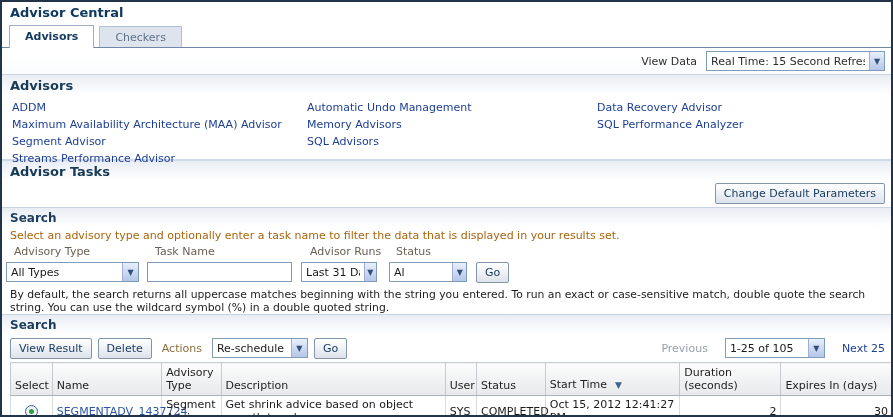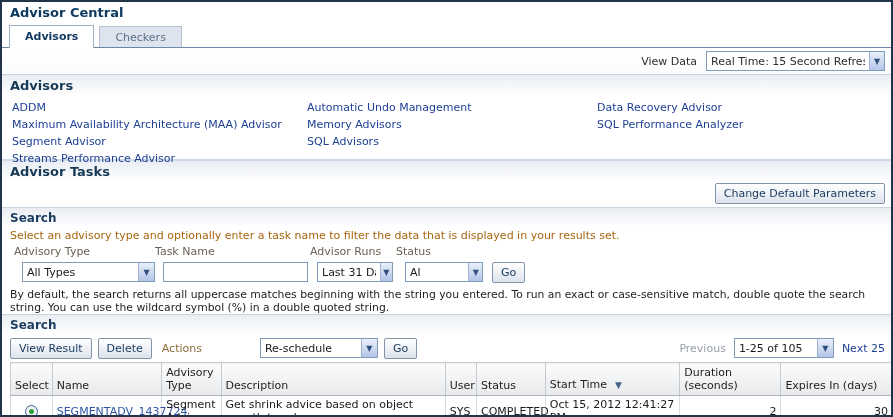--- a/index.html
+++ b/index.html
@@ -34,31 +34,31 @@
   .advisor-links .c2 { width:290px; }
   .advisor-links .c3 { flex:1; }
   a.link { color:#1d3f94; text-decoration:none; cursor:pointer; white-space:nowrap; }
   
   .btn { font-family:inherit; font-size:11px; color:#16395f; background:linear-gradient(180deg,#ffffff,#dde3ec); border:1px solid #8294aa; border-radius:2px; padding:2px 8px; height:21px; cursor:default; }
   .cdp-row { text-align:right; padding:2px 6px 3px 0; height:26px; }
   
   .tip { color:#a8650e; padding:2px 0 1px 8px; height:16px; }
   .search-labels { display:flex; padding-left:12px; color:#6a6154; height:15px; margin-top:2px; }
   .search-labels .l1 { width:141px; } .search-labels .l2 { width:155px; } .search-labels .l3 { width:86px; }
-  .search-controls { display:flex; align-items:center; padding-left:20px; height:24px; }
+  .search-controls { display:flex; align-items:center; padding-left:4px; height:24px; }
   .sel-advisory { width:133px; margin-right:8px; }
   .task-input { width:145px; height:20px; border:1px solid #7f9db9; margin-right:9px; padding:0 3px; font-family:inherit; font-size:11px; }
   .sel-runs { width:76px; margin-right:12px; }
   .sel-status { width:78px; margin-right:9px;gap:43px; }
   .note { color:#1c1c1c; font-size:10.8px; padding:4px 10px 0 8px; line-height:13px; height:30px; }
   
   .toolbar { display:flex; align-items:center; gap:6px; padding:3px 6px 3px 8px; height:28px; }
   .actions-label { color:#8a6d3b; margin:0 4px; }
-  .sel-actions { width:118px;margin-left:48px; }
-  .toolbar .right { margin-left:auto; display:flex; align-items:center; gap:8px; }
+  .sel-actions { width:96px; }
+  .toolbar .right { margin-left:auto; display:flex; align-items:center; gap:17px; }
   .prev-label { color:#98a0ab; }
   .sel-range { width:100px; }
   .next-link { color:#1d3f94; cursor:pointer; }
   
   table.results { border-collapse:collapse; margin-left:8px; width:883px; table-layout:fixed; }
   table.results th {
     background:linear-gradient(180deg,#fcfcfc,#e7e9ec);
     border-top:1px solid #c5ccd4; border-bottom:1px solid #aab2bc; border-right:1px solid #c6c9cd;
     font-weight:normal; text-align:left; vertical-align:bottom; padding:3px 4px; line-height:13px; color:#1e1e1e; height:33px;
   }

